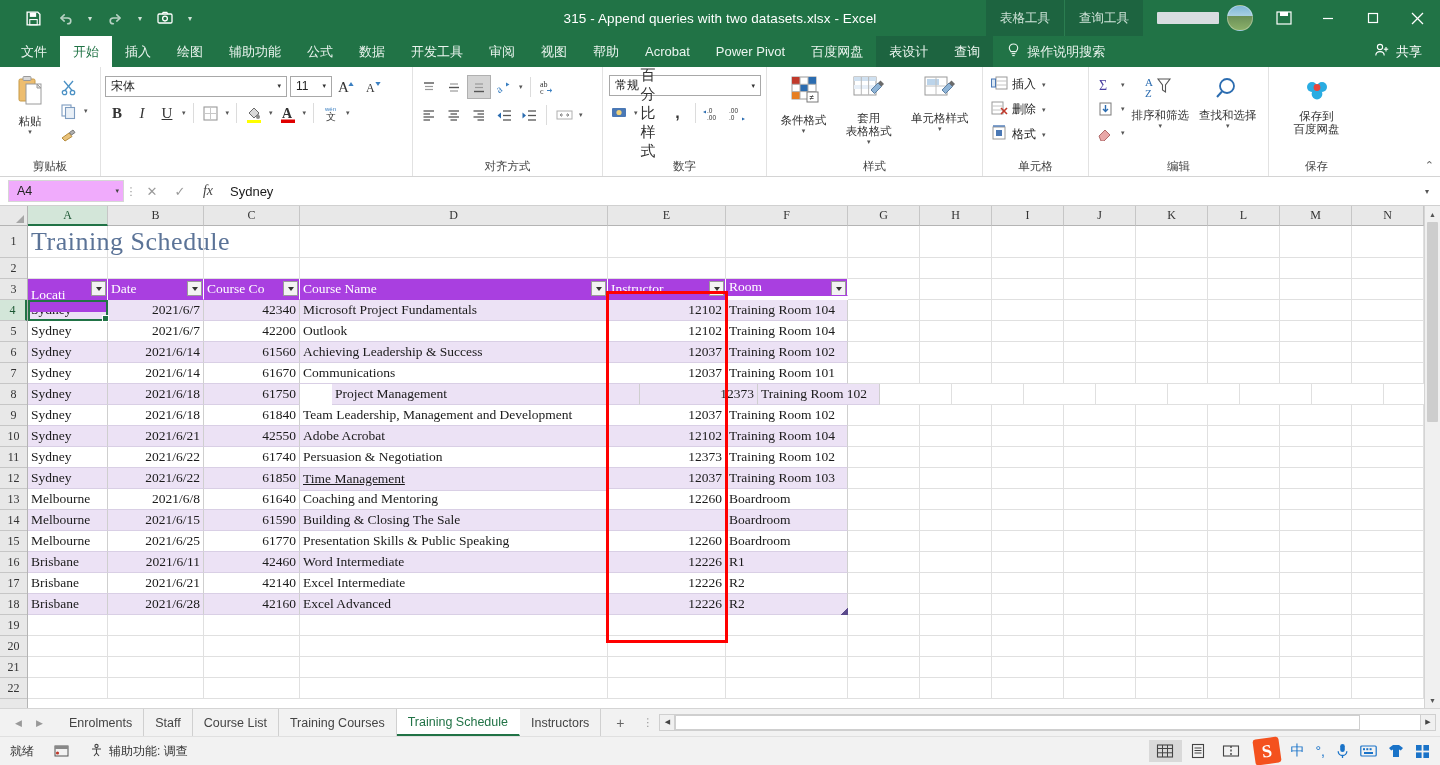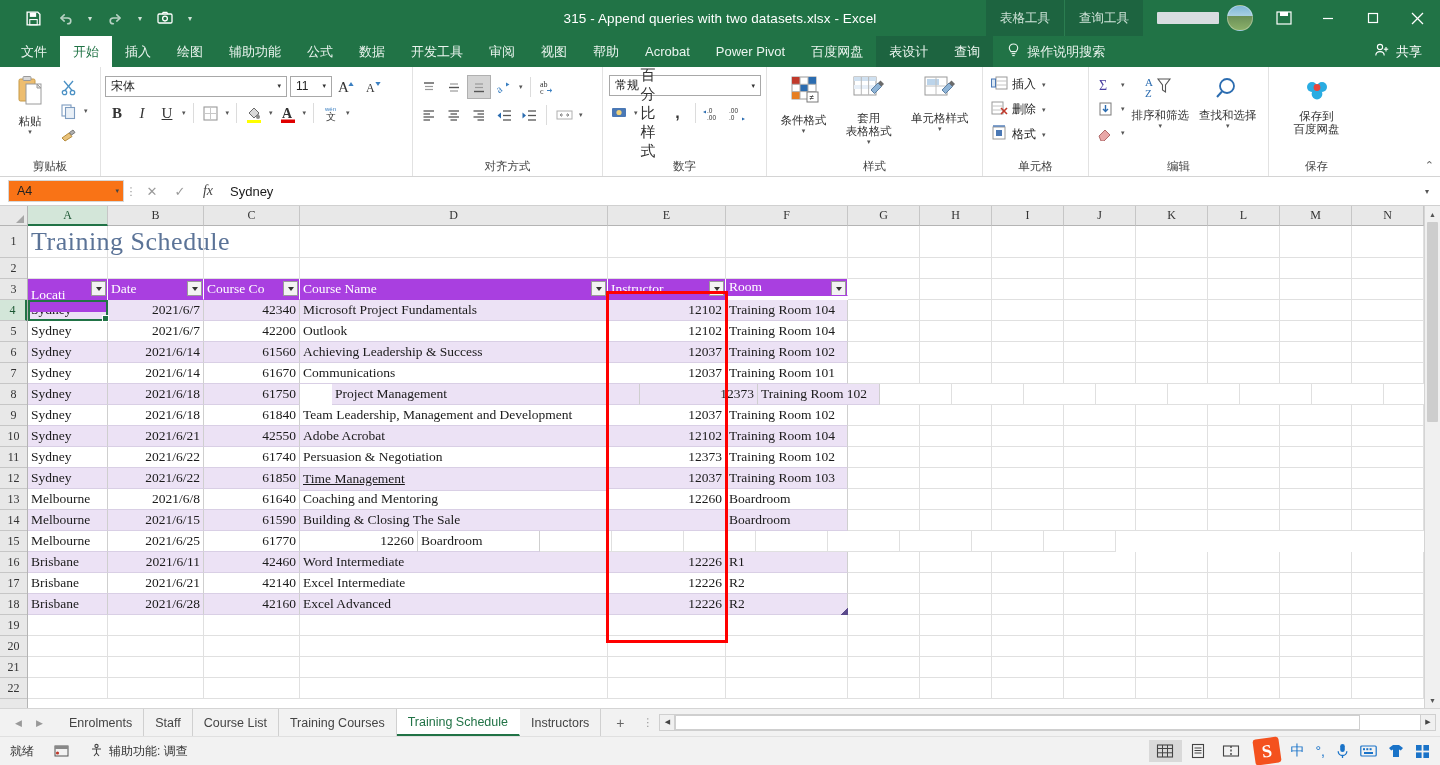--- a/index.html
+++ b/index.html
@@ -102,21 +102,21 @@
   .divider-v { width:1px; background:#dcdcdc; margin:2px 4px; align-self:stretch; }
   .menurow { display:flex; align-items:center; gap:4px; height:25px; font-size:12px; color:#222; }
   .menurow .mtxt { white-space:nowrap; }
 
   
   .fbar {
     height:29px; background:#fff; display:flex; align-items:center; flex:none;
     border-bottom:1px solid #d0d0d0; padding:0 2px;
   }
   .namebox {
-    width:116px; height:22px; margin-left:6px; border:1px solid #d6d6d6; background:#f97316;
+    width:116px; height:22px; margin-left:6px; border:1px solid #d6d6d6; background:#f0abfc;
     display:flex; align-items:center; padding:0 4px 0 8px; font-size:12.5px; color:#222;
   }
   .namebox .nv { flex:1; }
   .namebox .nc { font-size:7px; color:#444; }
   .fsep { width:14px; text-align:center; color:#999; font-size:11px; letter-spacing:0; }
   .fbtns { display:flex; align-items:center; gap:0; }
   .fbtn { width:28px; height:22px; display:flex; align-items:center; justify-content:center; color:#9a9a9a; font-size:13px; }
   .fbtn.fx { color:#444; font-style:italic; font-family:"Liberation Serif", serif; font-size:14px; }
   .finput {
     flex:1; height:22px; display:flex; align-items:center; padding-left:8px;
@@ -1063,20 +1063,21 @@
             <div class="gcell " style="width: 72px; height: 21px;"></div>
             <div class="gcell " style="width: 72px; height: 21px;"></div>
             <div class="gcell " style="width: 72px; height: 21px;"></div>
             <div class="gcell " style="width: 72px; height: 21px;"></div>
             <div class="gcell " style="width: 72px; height: 21px;"></div>
           </div>
           <div class="grow" style="height: 21px;">
             <div class="gcell tbl" style="width: 80px; height: 21px;">Melbourne</div>
             <div class="gcell tbl num" style="width: 96px; height: 21px;">2021/6/25</div>
             <div class="gcell tbl num" style="width: 96px; height: 21px;">61770</div>
+            <div class="gcell tbl" style="width: 308px; height: 21px; overflow: hidden;">Presentation Skills &amp; Public Speaking</div>
             <div class="gcell tbl num" style="width: 118px; height: 21px;">12260</div>
             <div class="gcell tbl" style="width: 122px; height: 21px;">Boardroom</div>
             <div class="gcell " style="width: 72px; height: 21px;"></div>
             <div class="gcell " style="width: 72px; height: 21px;"></div>
             <div class="gcell " style="width: 72px; height: 21px;"></div>
             <div class="gcell " style="width: 72px; height: 21px;"></div>
             <div class="gcell " style="width: 72px; height: 21px;"></div>
             <div class="gcell " style="width: 72px; height: 21px;"></div>
             <div class="gcell " style="width: 72px; height: 21px;"></div>
             <div class="gcell " style="width: 72px; height: 21px;"></div>

